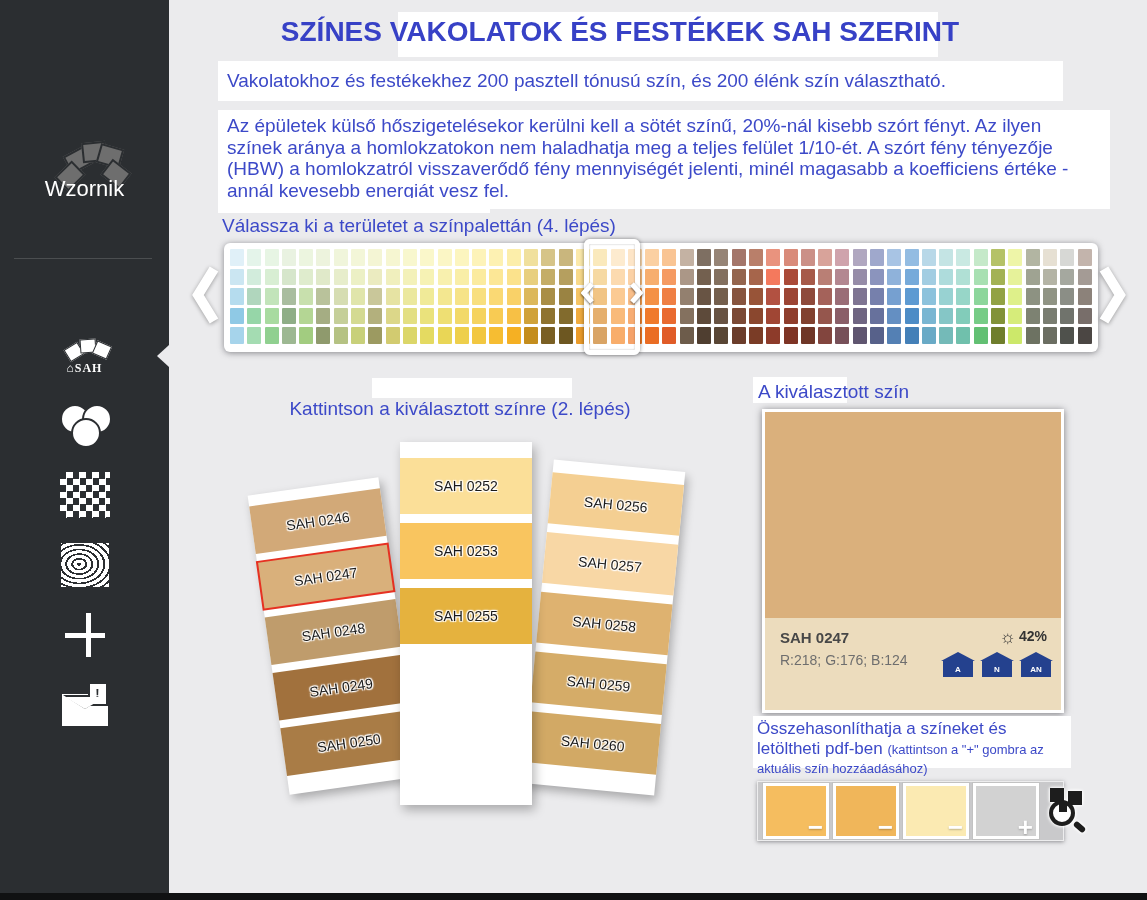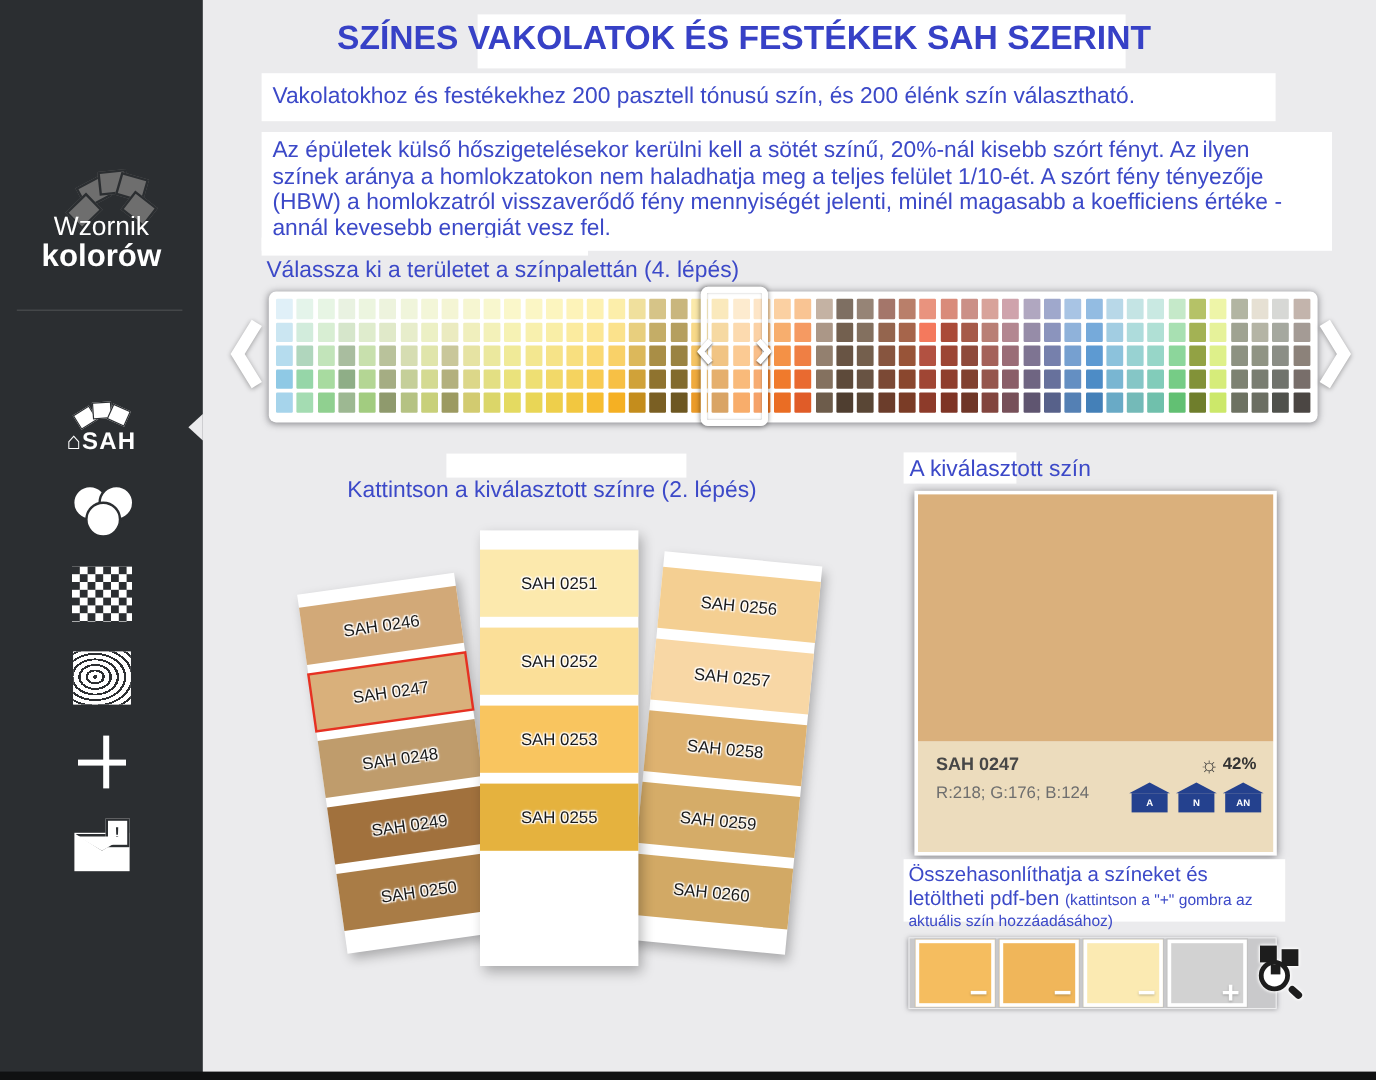--- a/index.html
+++ b/index.html
@@ -19,21 +19,21 @@
   .fan-tiles div{position:absolute;background:#6e6e6e;width:20px;height:16px;border:2px solid #2b2e31;}
   .brand1{position:absolute;left:0;top:176px;width:169px;text-align:center;color:#fff;font-size:22px;}
   .brand2{position:absolute;left:0;top:198px;width:169px;text-align:center;color:#fff;font-size:26px;font-weight:bold;}
   .divider{position:absolute;left:14px;top:258px;width:138px;height:1px;background:#4b4e50;}
   .nav-item{position:absolute;left:0;width:169px;height:58px;display:flex;align-items:center;justify-content:center;cursor:pointer;}
   .notch{position:absolute;left:157px;top:345px;width:0;height:0;
     border-top:11px solid transparent;border-bottom:11px solid transparent;border-right:12px solid #ebebed;}
   .sahic{color:#fff;text-align:center;}
   .sahic .minifan{position:relative;width:54px;height:26px;}
   .sahic .minifan i{position:absolute;background:#fff;width:14px;height:12px;border:1.5px solid #2b2e31;}
-  .sahic .saht{font-weight:bold;font-size:20px;letter-spacing:1px;}
+  .sahic .saht{font-weight:bold;font-size:12px;letter-spacing:1px;font-family:Liberation Serif, serif;}
   .circles{position:relative;width:54px;height:46px;}
   .circles i{position:absolute;width:26px;height:26px;border-radius:50%;background:#fff;border:2px solid #2b2e31;}
   .checker{width:50px;height:46px;
     background:repeating-conic-gradient(#fff 0 25%,transparent 0 50%);background-size:13px 13px;}
   .wood{width:48px;height:44px;background:#fff;
     background-image:repeating-radial-gradient(ellipse at 38% 48%, #2b2e31 0 2px, #fff 2px 6px);}
   .plusic{position:relative;width:44px;height:44px;}
   .plusic:before{content:'';position:absolute;left:2px;top:20px;width:40px;height:5px;background:#fff;}
   .plusic:after{content:'';position:absolute;left:23px;top:0;width:5px;height:44px;background:#fff;}
   .envic{position:relative;width:46px;height:32px;background:#fff;margin-top:10px;}
@@ -119,21 +119,20 @@
 
 <div class="sidebar">
   <div class="fan-tiles">
     <div style="left:66px;top:150px;transform:rotate(-28deg);"></div>
     <div style="left:82px;top:142px;transform:rotate(-6deg);"></div>
     <div style="left:98px;top:146px;transform:rotate(16deg);"></div>
     <div style="left:58px;top:166px;transform:rotate(-44deg);"></div>
     <div style="left:104px;top:164px;transform:rotate(38deg);"></div>
   </div>
   <div class="brand1">Wzornik</div>
-  <div class="brand2">kolorów</div>
   <div class="divider"></div>
 
   <div class="nav-item" style="top:326px;">
     <div class="sahic">
       <div class="minifan">
         <i style="left:8px;top:10px;transform:rotate(-32deg);"></i>
         <i style="left:22px;top:4px;transform:rotate(-4deg);"></i>
         <i style="left:36px;top:8px;transform:rotate(24deg);"></i>
       </div>
       <div class="saht"><span>⌂</span><span>SAH</span></div>
@@ -464,23 +463,20 @@
       <span>SAH 0248</span>
     </div>
     <div class="sw" style="background: rgb(161, 113, 61);">
       <span>SAH 0249</span>
     </div>
     <div class="sw" style="background: rgb(169, 124, 70);">
       <span>SAH 0250</span>
     </div>
   </div>
 <div class="card card-center">
-    <div class="sw" style="background: rgb(252, 233, 173);">
-      <span>SAH 0251</span>
-    </div>
     <div class="sw" style="background: rgb(251, 223, 152);">
       <span>SAH 0252</span>
     </div>
     <div class="sw" style="background: rgb(249, 197, 95);">
       <span>SAH 0253</span>
     </div>
     <div class="sw" style="background: rgb(229, 178, 62);">
       <span>SAH 0255</span>
     </div>
   </div>

